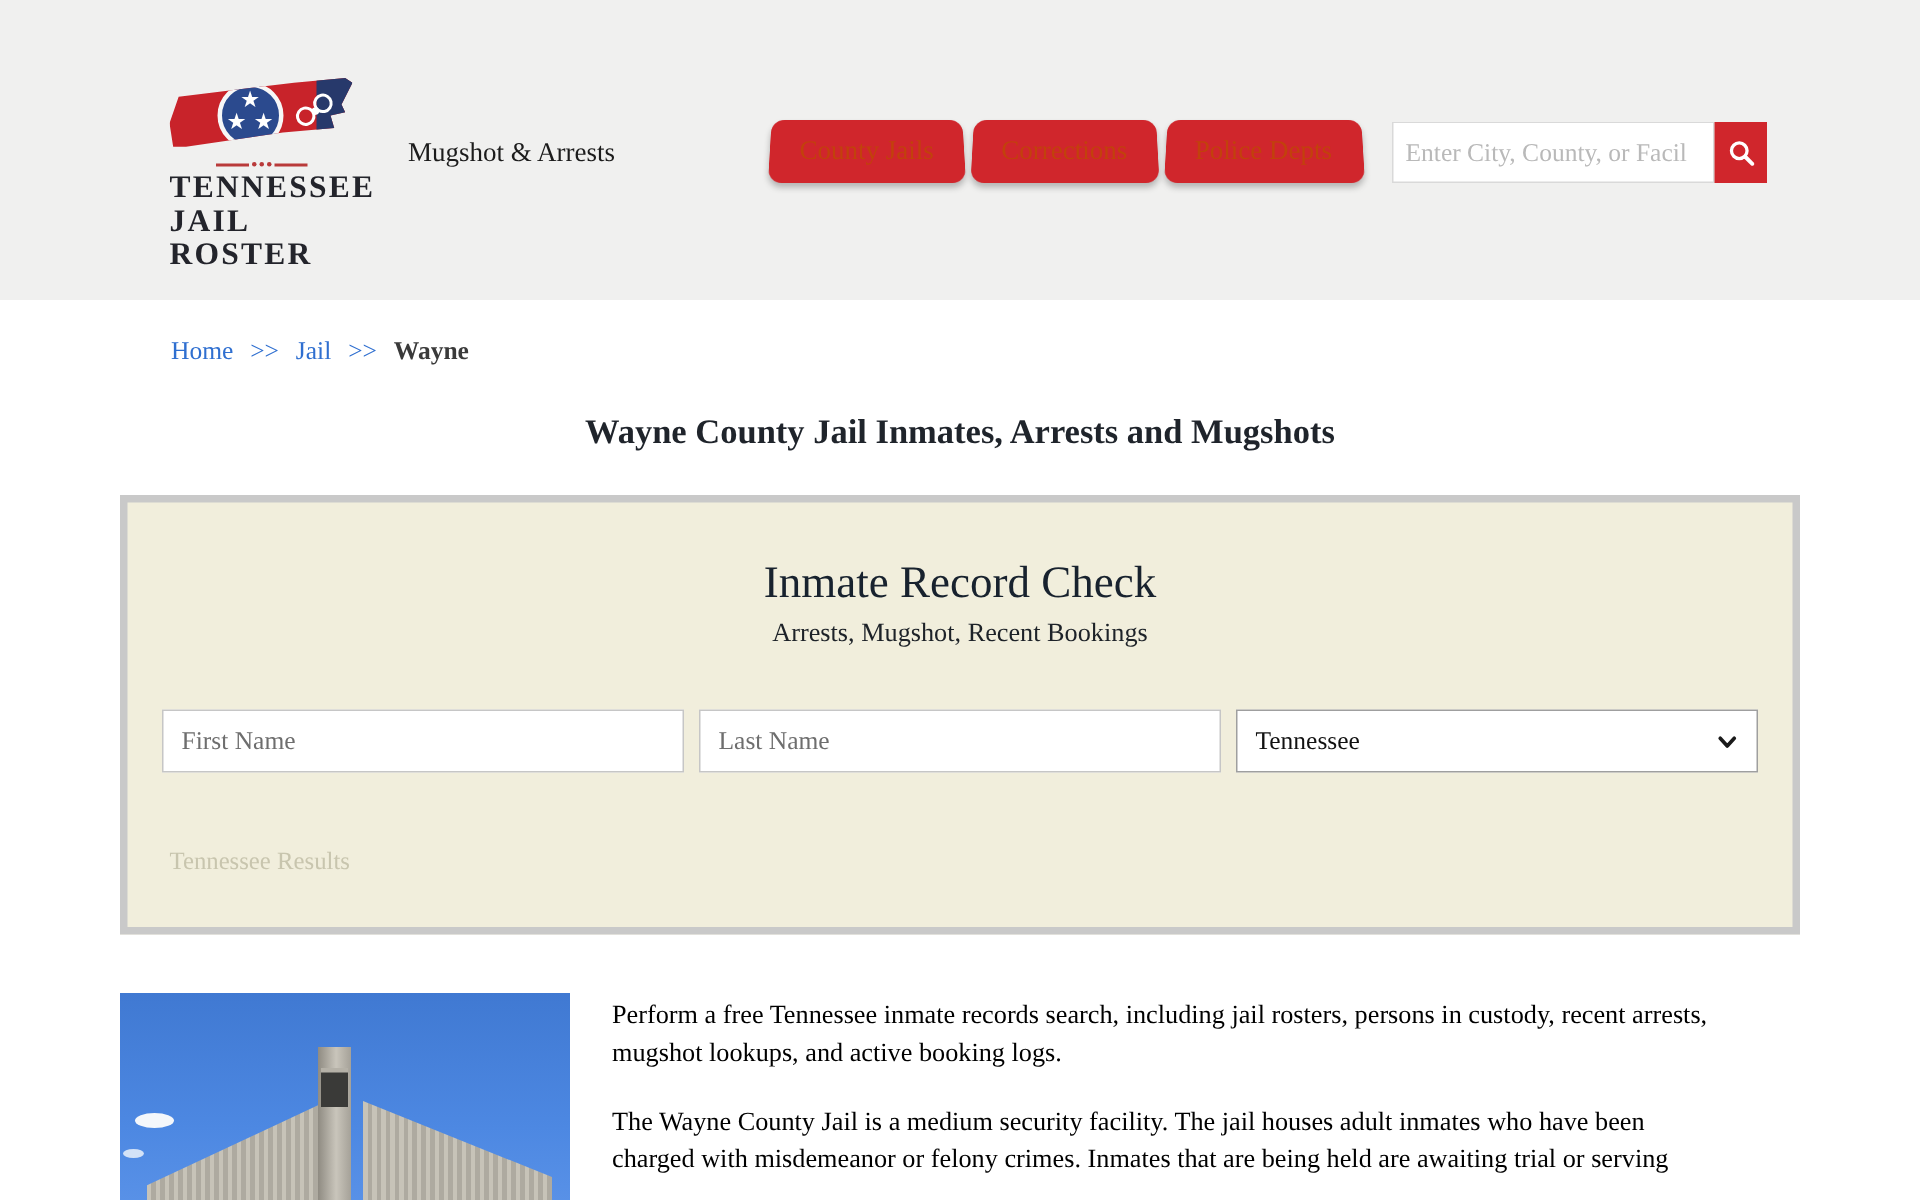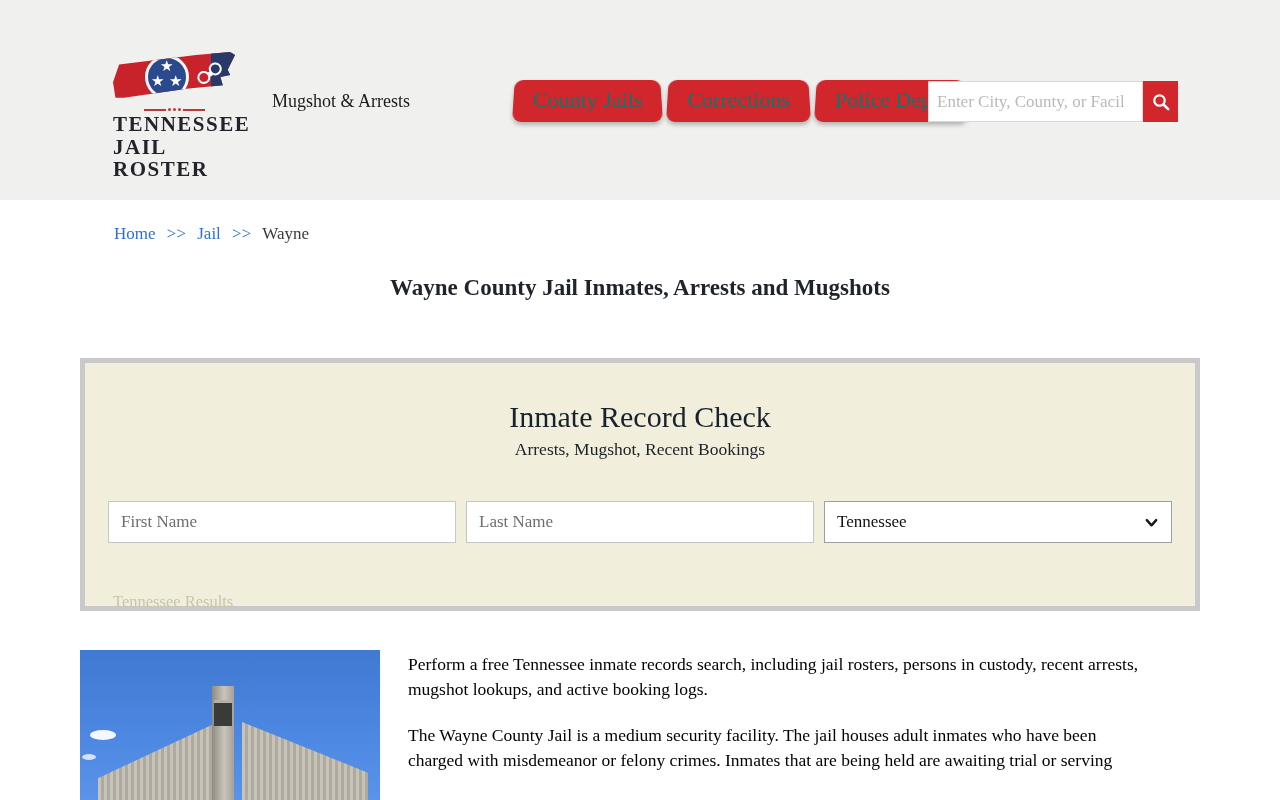--- a/index.html
+++ b/index.html
@@ -31,40 +31,40 @@
   .logo-text { font-size: 21px; font-weight: 700; letter-spacing: 1.5px; color: #23242b; line-height: 1.08; text-align: left; }
 
   .tagline { position: absolute; left: 272px; top: 91px; font-size: 18px; color: #1c1c1c; }
 
   .main-nav { position: absolute; left: 512px; top: 78px; display: flex; gap: 3px; }
   .nav-btn { position: relative; height: 44px; padding: 0 21px; display: flex; align-items: center;
     justify-content: center; cursor: pointer; border: none; background: transparent; }
   .nav-btn::before { content: ""; position: absolute; inset: 0; background: #d0262c; border-radius: 9px;
     transform: perspective(140px) rotateX(7deg); transform-origin: 50% 100%;
     box-shadow: 0 3px 4px rgba(0,0,0,0.25); }
-  .nav-btn .lbl { position: relative; color: #0f766e; font-size: 22px; font-family: "Liberation Serif", serif; }
+  .nav-btn .lbl { position: relative; color: #c2410c; font-size: 18px; font-family: "Liberation Serif", serif; }
 
   .header-search { position: absolute; left: 928px; top: 81px; display: flex; }
   .header-search input { width: 215px; height: 41px; border: 1px solid #d9d9d9; background: #ffffff;
     padding: 0 8px; font-size: 17px; font-family: "Liberation Serif", serif; color: #666666; outline: none; }
   .header-search input::placeholder { color: #b9b9b9; }
   .search-icon-btn { width: 35px; height: 41px; background: #d0262c; border: none; display: flex;
     align-items: center; justify-content: center; cursor: pointer; }
 
   
   .main-wrap { padding: 0 80px; }
 
   .breadcrumb { margin: 24px 0 0 34px; font-size: 17px; }
   .breadcrumb a { color: #2f6fd0; text-decoration: none; cursor: pointer; }
   .bc-sep { color: #2f6fd0; margin: 0 7px; }
-  .bc-current { color: #3a3a3a; font-weight: 400; }
+  .bc-current { color: #3a3a3a; font-weight: 700; }
 
   .page-title { margin-top: 31px; text-align: center; font-size: 23px; font-weight: 700; color: #1f242b; }
 
-  .panel { margin-top: 57px; height: 253px; border: 5px solid #c9c9c9; background: #f1eedc; }
+  .panel { margin-top: 29px; height: 293px; border: 5px solid #c9c9c9; background: #f1eedc; }
   .panel-heading { margin-top: 37px; text-align: center; font-size: 30px; color: #18222e; font-weight: 500; }
   .panel-subheading { margin-top: 5px; text-align: center; font-size: 17.5px; color: #1d2228; }
 
   .form-row { display: flex; gap: 10px; margin: 41px 23px 0 23px; }
   .form-row > * { flex: 1; height: 42px; }
   .text-input { border: 1px solid #c6c6c6; background: #ffffff; padding: 0 12px; font-size: 17px;
     font-family: "Liberation Serif", serif; color: #444444; outline: none; }
   .text-input::placeholder { color: #6e6e6e; }
   .state-select { border: 1px solid #9f9f9f; background: #ffffff; display: flex; align-items: center;
     justify-content: space-between; padding: 0 12px; font-size: 17px; color: #111111; cursor: pointer; }

